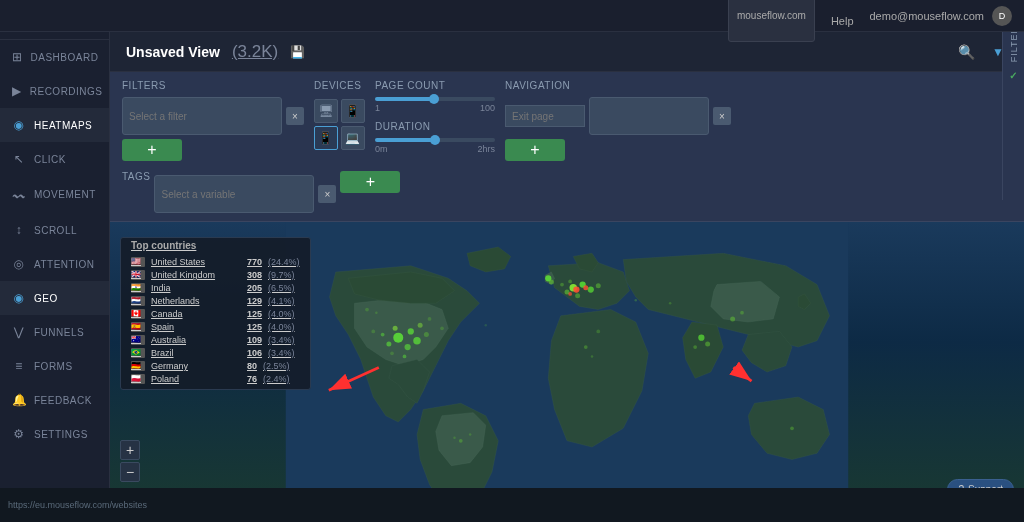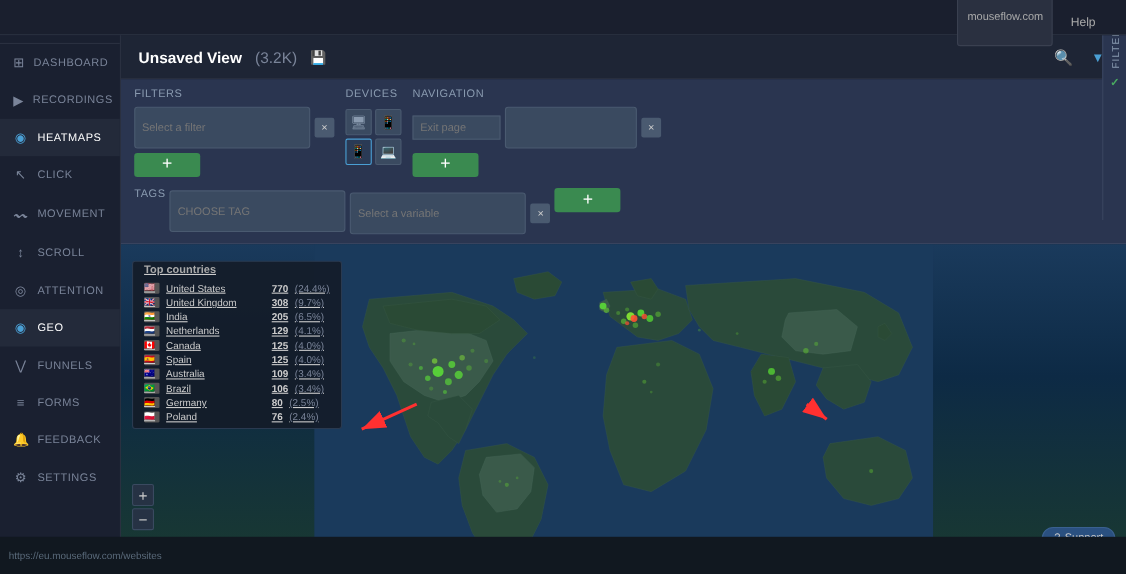--- a/index.html
+++ b/index.html
@@ -46,21 +46,21 @@
       display: flex; flex-direction: column;
     }
 
     
     #header {
       height: 40px; background: #1e2535; border-bottom: 1px solid #2a3040;
       display: flex; align-items: center; padding: 0 16px; gap: 12px;
       margin-top: 32px;
     }
     .view-title { color: #fff; font-size: 14px; font-weight: bold; }
-    .view-count { color: #7a8499; font-size: 14px; }
+    .view-count { color: #7a8499; font-size: 17px; text-decoration: underline; }
     .header-spacer { flex: 1; }
     .header-search { color: #7a8499; cursor: pointer; font-size: 14px; }
     .filter-icon { color: #4a9fd4; cursor: pointer; font-size: 12px; margin: 0 4px; }
     .date-range { color: #ccc; font-size: 11px; background: #2a3040; padding: 4px 10px; border-radius: 3px; }
 
     
     #filters-panel {
       background: #2a3550; border-bottom: 1px solid #3a4560; padding: 8px 12px;
       display: flex; flex-wrap: wrap; gap: 10px; align-items: flex-start;
     }
@@ -187,20 +187,24 @@
 
     
     .tags-section { display: flex; gap: 4px; min-width: 190px; }
   </style>
 </head>
 <body>
 
 <div id="topbar">
   <span class="site-selector">mouseflow.com</span>
   <span class="help-btn">Help</span>
+  <div class="user-info">
+    <span>demo@mouseflow.com</span>
+    <div class="avatar">D</div>
+  </div>
 </div>
 
 <div id="sidebar">
   <div class="sidebar-logo">
     <svg class="logo-icon" viewBox="0 0 20 20">
       <circle cx="10" cy="10" r="8" fill="#4a9fd4" opacity="0.8"></circle>
       <circle cx="10" cy="10" r="4" fill="#fff" opacity="0.9"></circle>
     </svg>
     <span class="logo-text">mouseflow</span>
   </div>
@@ -279,36 +283,55 @@
     <div class="filter-section">
       <div class="filter-label">DEVICES</div>
       <div class="devices-grid">
         <div class="device-icon">🖥</div>
         <div class="device-icon">📱</div>
         <div class="device-icon active">📱</div>
         <div class="device-icon">💻</div>
       </div>
     </div>
 
+    <div class="filter-section">
+      <div class="filter-label">PAGE COUNT</div>
+      <div class="slider-container">
+        <div class="slider-row">
+          <input type="range" min="1" max="100" value="50" style="">
+        </div>
+        <div class="slider-labels">
+          <span>1</span>
+          <span>100</span>
+        </div>
+      </div>
+      <div class="filter-label" style="margin-top:4px;">DURATION</div>
+      <div class="slider-container">
+        <div class="slider-row">
+          <input type="range" min="0" max="120" value="60" style="">
+        </div>
+        <div class="slider-labels">
+          <span>0m</span>
+          <span>2hrs</span>
+        </div>
+      </div>
+    </div>
 
     <div class="nav-section">
       <div class="filter-label">NAVIGATION</div>
       <div class="nav-input-row">
         <input type="text" class="filter-input-sm" placeholder="Exit page" style="">
         <input type="text" class="filter-input" style="width: 120px;">
         <button class="clear-btn">×</button>
       </div>
       <button class="add-btn">+</button>
     </div>
 
     <div class="tags-section">
       <div class="filter-label">TAGS</div>
-      <div class="filter-input-row">
-        <input type="text" class="filter-input" placeholder="CHOOSE TAG" style="">
-      </div>
       <div class="filter-input-row" style="margin-top:4px;">
         <input type="text" class="filter-input" placeholder="Select a variable" style="">
         <button class="clear-btn">×</button>
       </div>
       <button class="add-btn">+</button>
     </div>
 
     <div id="filters-side">
       <div class="side-btn close">×</div>
       <div class="side-label">FILTER</div>

